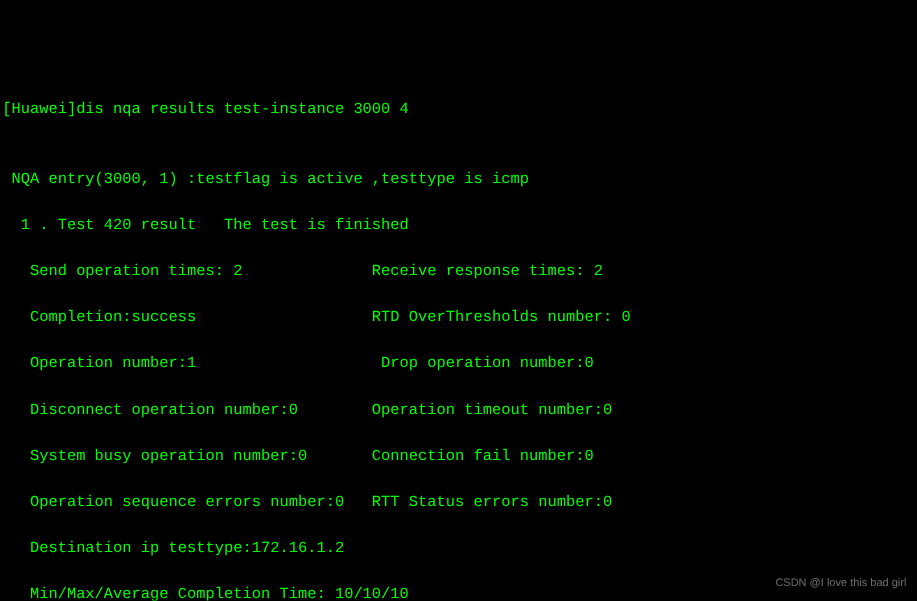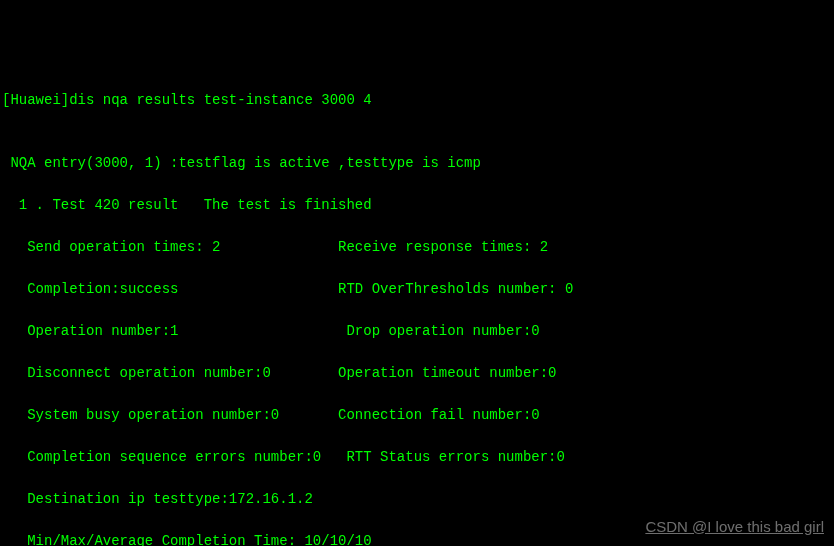--- a/index.html
+++ b/index.html
@@ -22,40 +22,39 @@
     }
     .line {
       white-space: pre;
     }
     .watermark {
       position: absolute;
       bottom: 8px;
       right: 10px;
       color: rgba(200,200,200,0.55);
       font-family: Arial, sans-serif;
-      font-size: 15px;
+      font-size: 10px;
       white-space: nowrap;
-      text-decoration: underline;
     }
   </style>
 </head>
 <body>
 
 
 
 <div class="line">[Huawei]dis nqa results test-instance 3000 4</div>
 <div class="line"></div>
 <div class="line"> NQA entry(3000, 1) :testflag is active ,testtype is icmp</div>
 <div class="line">  1 . Test 420 result   The test is finished</div>
 <div class="line">   Send operation times: 2              Receive response times: 2</div>
 <div class="line">   Completion:success                   RTD OverThresholds number: 0</div>
 <div class="line">   Operation number:1                    Drop operation number:0</div>
 <div class="line">   Disconnect operation number:0        Operation timeout number:0</div>
 <div class="line">   System busy operation number:0       Connection fail number:0</div>
-<div class="line">   Completion sequence errors number:0   RTT Status errors number:0</div>
+<div class="line">   Operation sequence errors number:0   RTT Status errors number:0</div>
 <div class="line">   Destination ip testtype:172.16.1.2</div>
 <div class="line">   Min/Max/Average Completion Time: 10/10/10</div>
 
 
 
 
 
 
 
 

